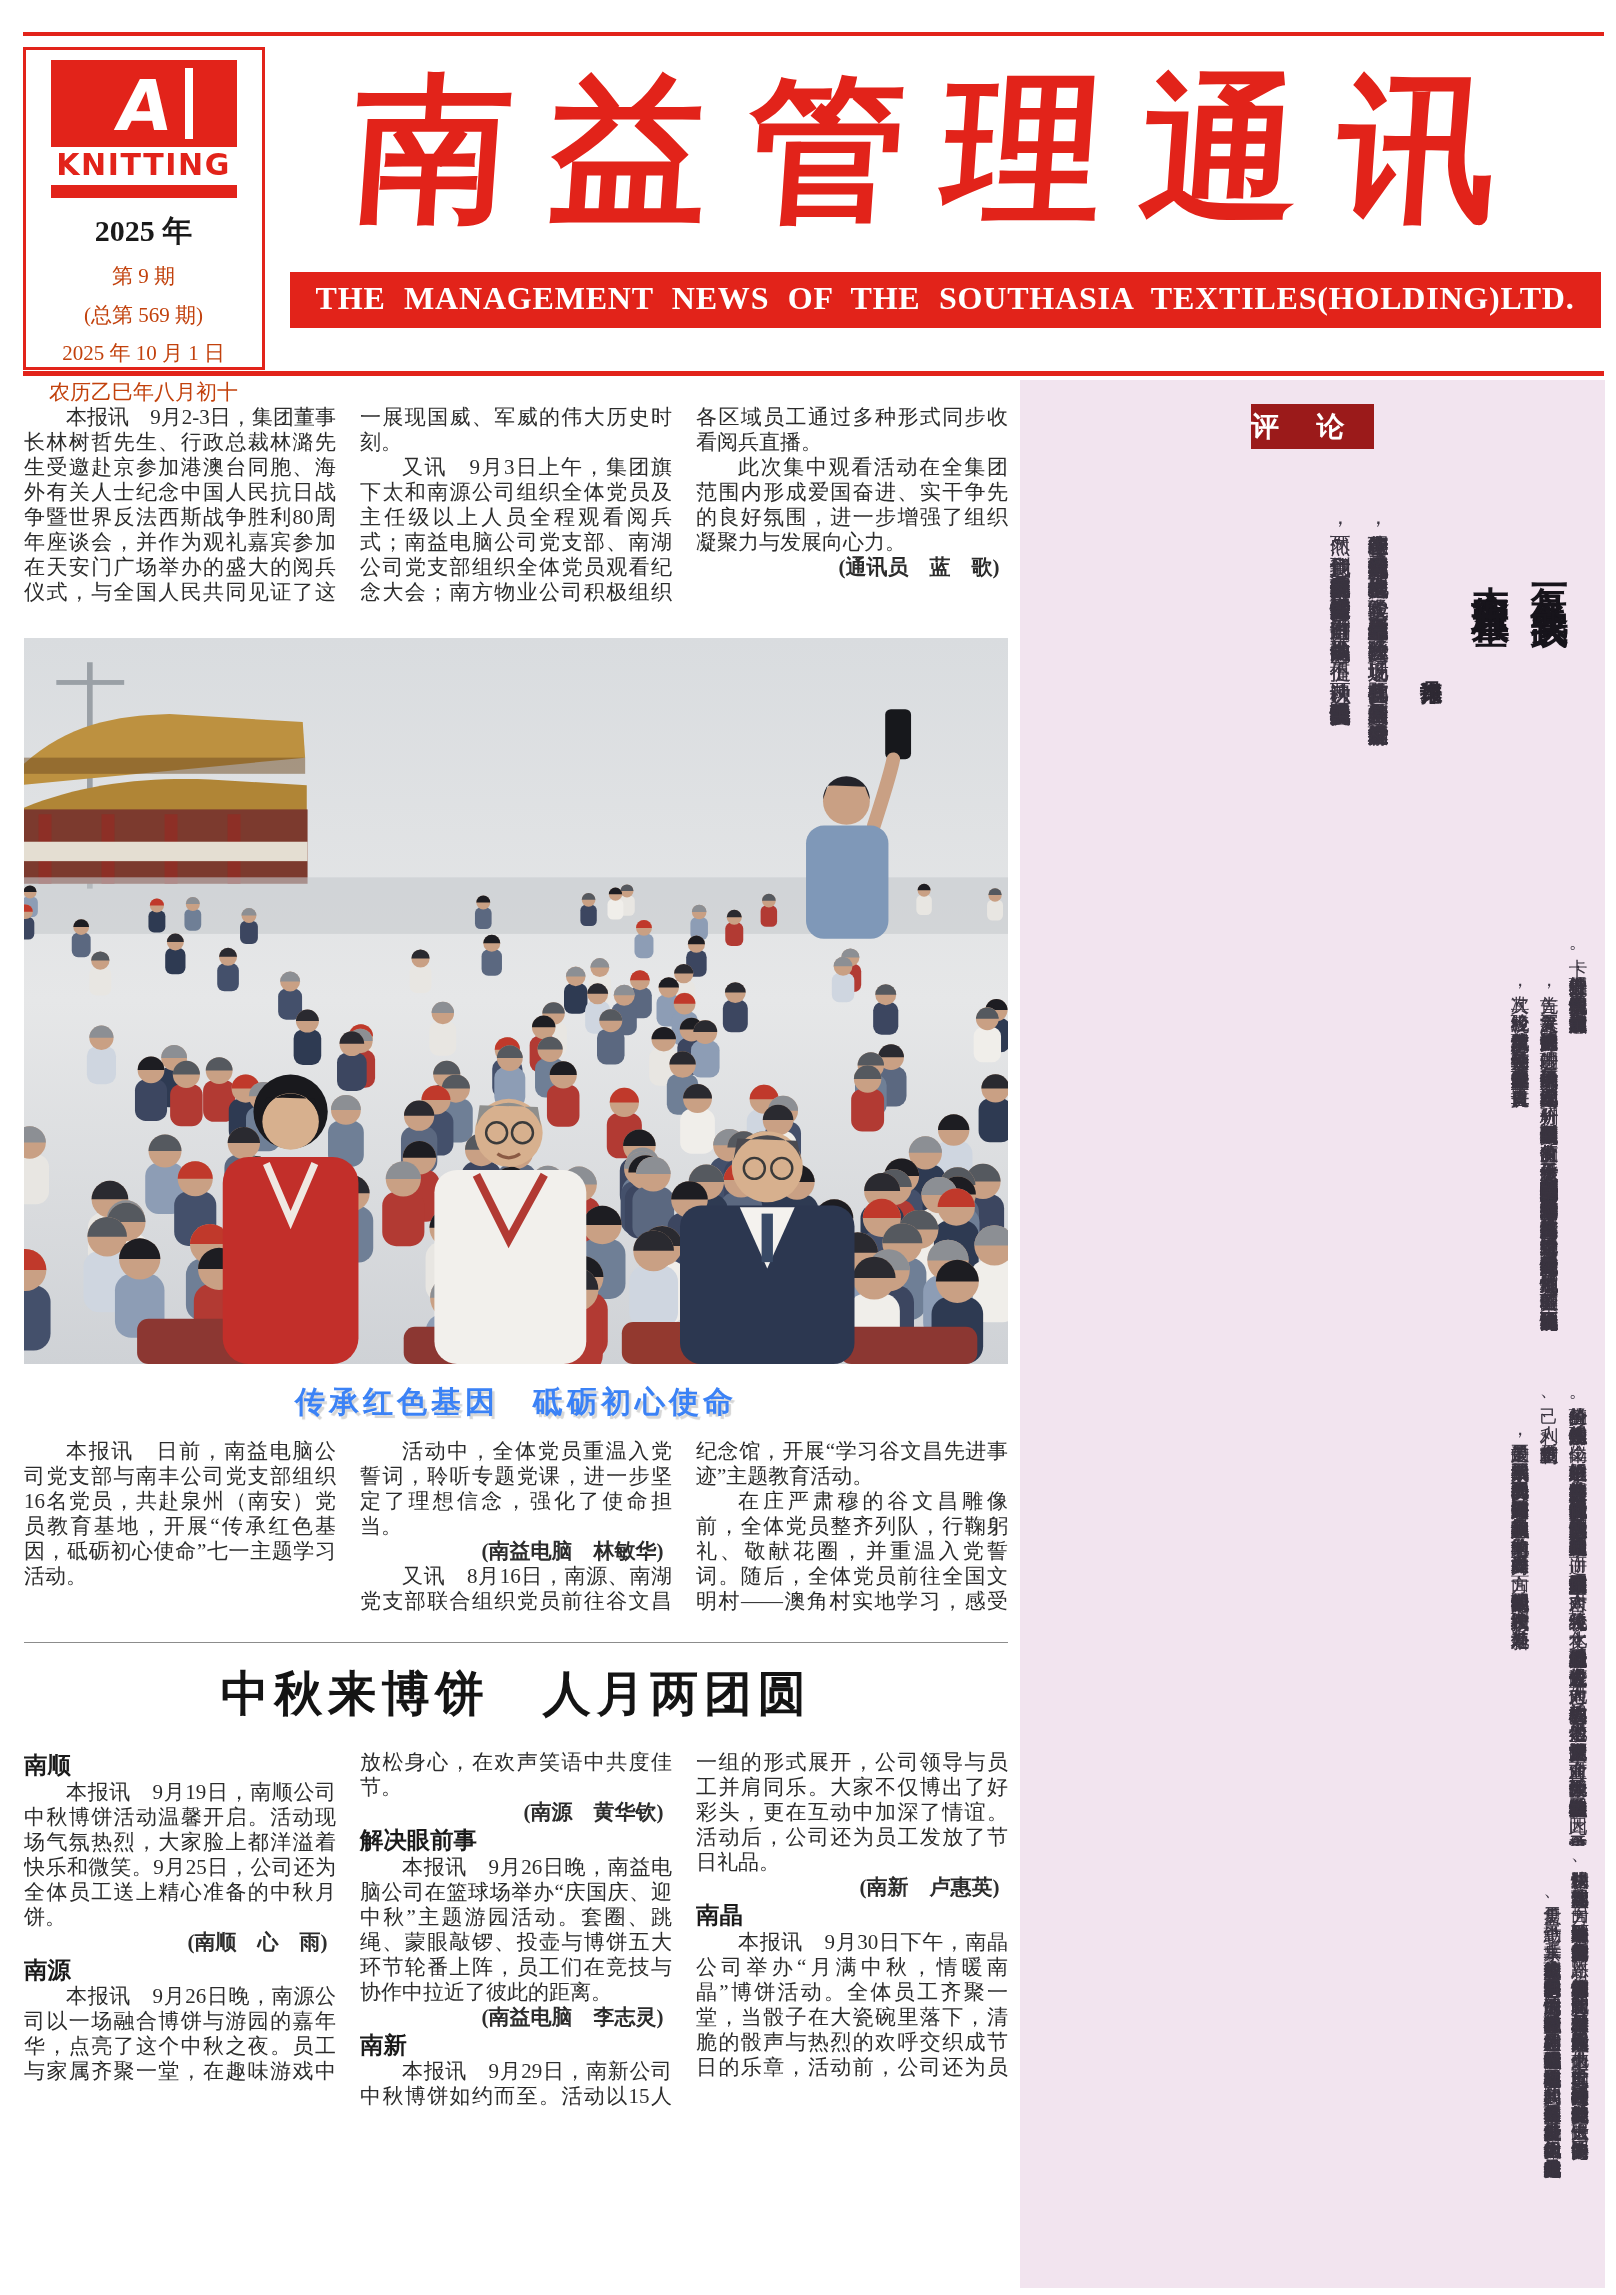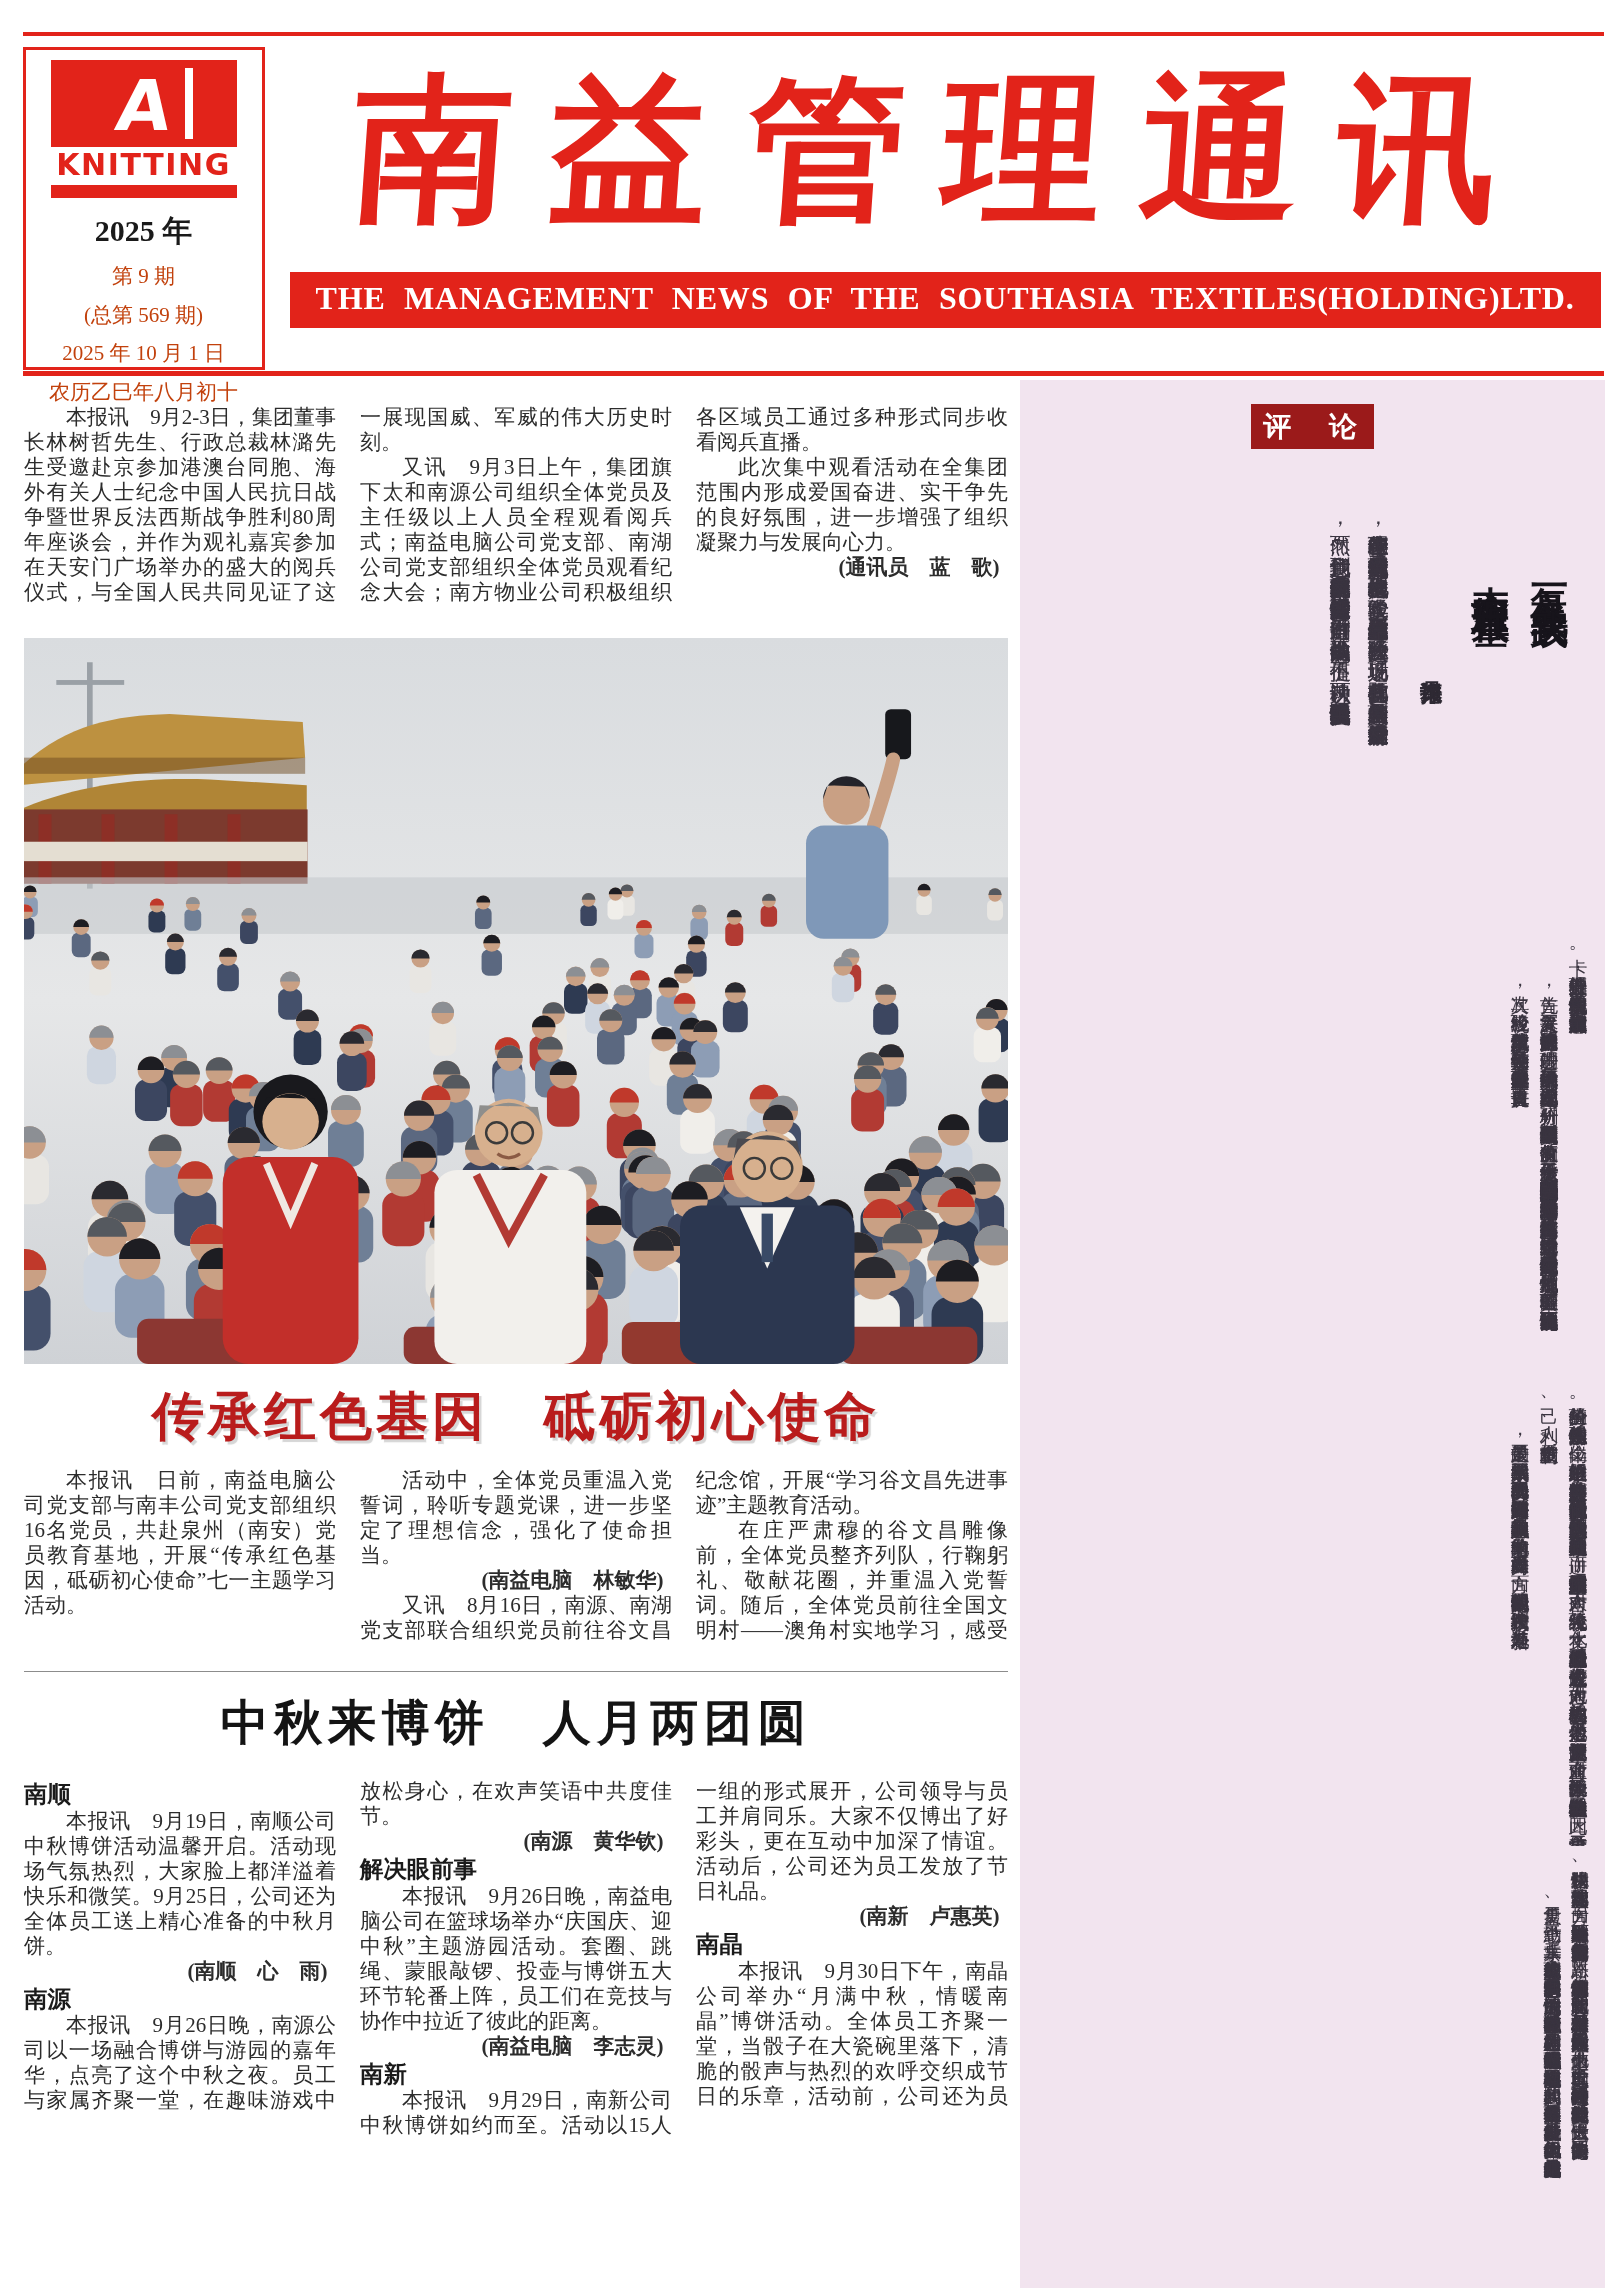--- a/index.html
+++ b/index.html
@@ -33,31 +33,31 @@
   #headline1{margin:0;font-size:50px;line-height:76px;font-weight:900;color:#141414;
              letter-spacing:1.6px;text-shadow:3.2px 4px 0.8px rgba(70,70,70,.28);white-space:nowrap;}
   #headline1 span{display:block;}
   .cols{column-gap:24px;text-align:justify;font-size:21px;line-height:25px;color:#2c2c2c;overflow:hidden;}
   .cols p{margin:0;}
   .cols p.ind{text-indent:2em;}
   .cols p.attr{text-align:right;font-weight:bold;padding-right:.4em;}
   .cols h3{margin:3.2px 0 1.6px;font-size:23.4px;font-family:"DejaVu Sans",sans-serif;color:#1a1a1a;}
   #article1{margin-top:14.5px;column-count:3;height:220px;}
   #photo-wrap{margin-top:13px;width:984px;height:726px;}
-  #headline2{margin:18px 0 0;font-size:52px;font-weight:900;color:#b91c1c;text-align:center;
+  #headline2{margin:18px 0 0;font-size:30px;font-weight:900;color:#3b82f6;text-align:center;
              letter-spacing:4px;text-shadow:2.4px 3.2px 0.8px rgba(70,70,70,.22);}
   #article2{margin-top:16px;column-count:3;height:190px;}
   #divider{margin-top:13px;border-top:1.6px solid #8c8c8c;}
   #headline3{margin:19.4px 0 0;font-size:48px;font-weight:900;color:#141414;text-align:center;
              letter-spacing:5.7px;}
   #article3{margin-top:24px;column-count:3;height:373px;}
   
   #commentary{position:absolute;left:1020px;top:380px;width:585px;height:1908px;background:#f2e4ef;}
   #comment-label{width:123px;height:45px;margin:24px auto 0;background:#9b1a1a;color:#ffffff;
-                 font-size:28px;line-height:45px;text-align:center;font-weight:bold;letter-spacing:4.8px;}
+                 font-size:28px;line-height:45px;text-align:left;font-weight:bold;letter-spacing:4.8px;}
   .vband{writing-mode:vertical-rl;overflow:hidden;margin:11.3px auto 0;width:561px;color:#3a3440;}
   .vband p{margin:0;text-indent:2em;}
   .vband p.cont{text-indent:0;}
   #band1{height:456px;margin-top:27.5px;}
   #band1 p{font-size:21px;line-height:38px;}
   #vtitle{margin:0 14.5px 0 11.3px;font-size:38px;line-height:59px;font-weight:900;color:#17141b;
           letter-spacing:4.8px;text-indent:2.1em;}
   #vtitle span{display:block;}
   #vbyline{font-size:22px;line-height:36px;font-weight:bold;text-indent:8.5em;margin-left:16px;color:#2e2933;}
   #band2{height:438px;}

